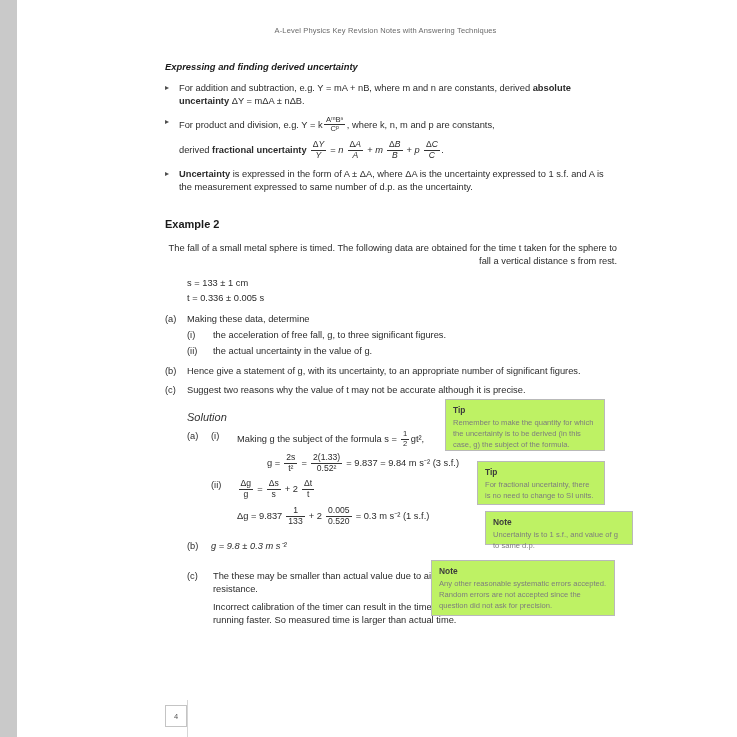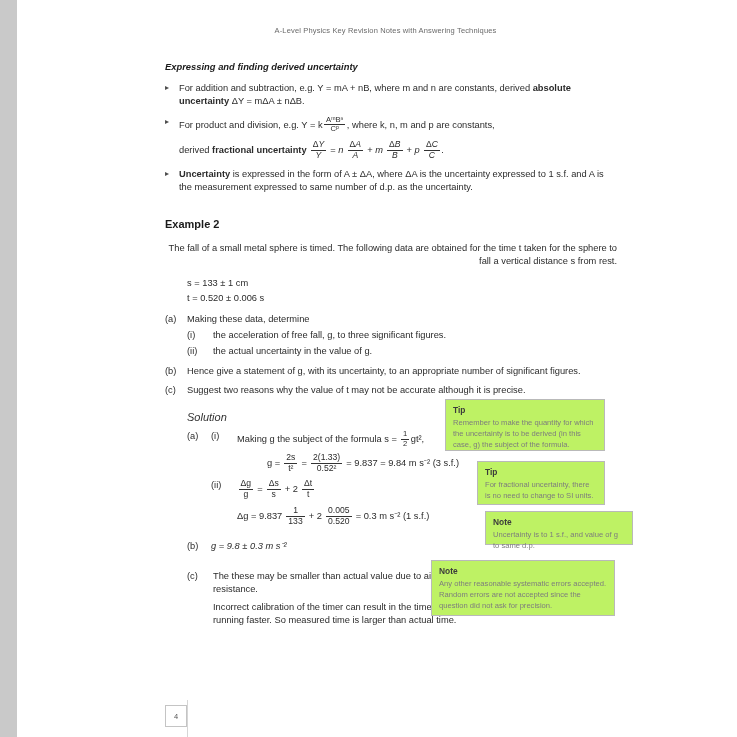--- a/index.html
+++ b/index.html
@@ -174,21 +174,21 @@
       <li>
         <span class="bd">Uncertainty</span><span> is expressed in the form of A ± ΔA, where ΔA is the uncertainty expressed to 1 s.f. and A is the measurement expressed to same number of d.p. as the uncertainty.</span>
       </li>
     </ul>
 
     <h2 class="example">Example 2</h2>
 
     <p class="para">The fall of a small metal sphere is timed. The following data are obtained for the time t taken for the sphere to fall a vertical distance s from rest.</p>
 
     <div class="given">s = 133 ± 1 cm</div>
-    <div class="given">t = 0.520 ± 0.006 s</div>
+    <div class="given">t = 0.336 ± 0.005 s</div>
 
     <ul class="qlist">
       <li class="qitem">
         <span class="lbl">(a)</span>
         <span>Making these data, determine</span>
         <div class="qsub">
           <span class="lbl">(i)</span>
           <span>the acceleration of free fall, g, to three significant figures.</span>
         </div>
         <div class="qsub">

